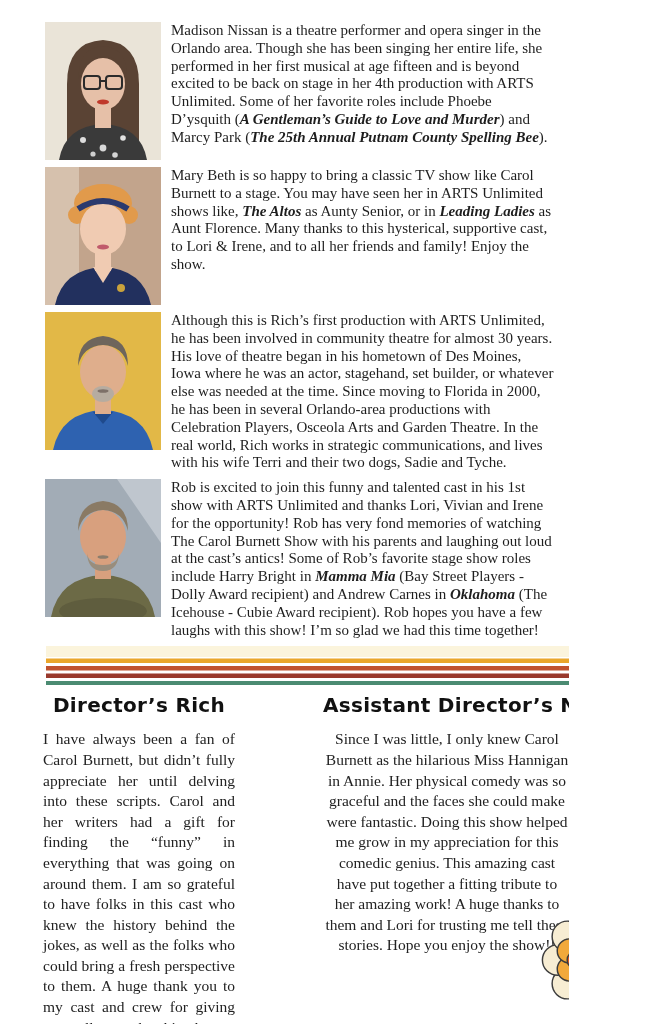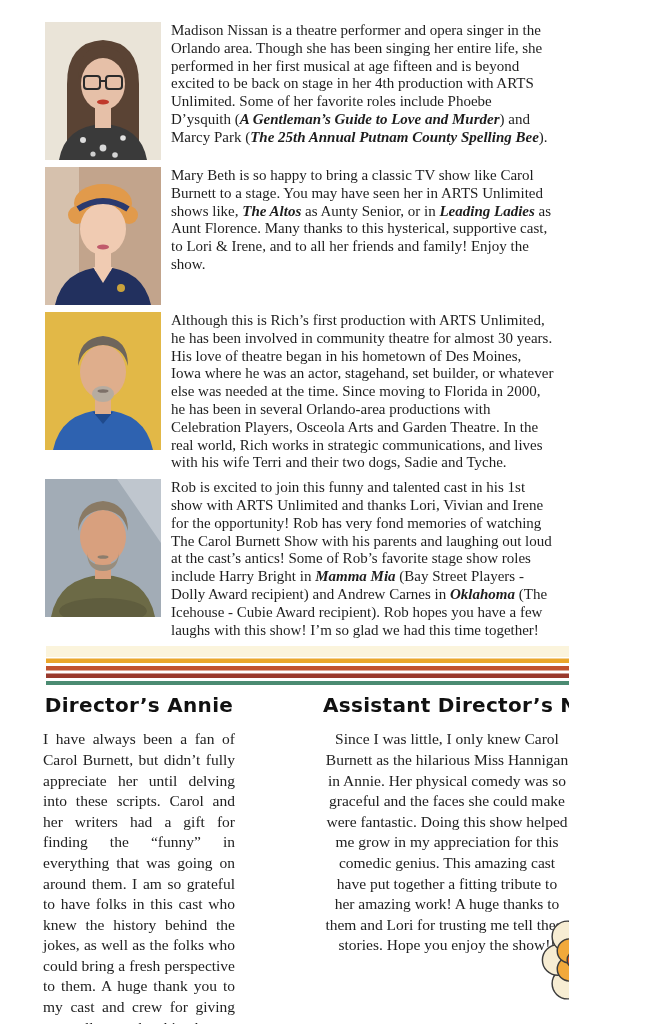--- a/index.html
+++ b/index.html
@@ -147,21 +147,21 @@
   <svg class="divider" viewBox="0 0 584 39" preserveAspectRatio="none">
     <rect x="0" y="0" width="584" height="11" fill="#FBF4DC"></rect>
     <rect x="0" y="12.5" width="584" height="4.5" fill="#EAA62B"></rect>
     <rect x="0" y="20" width="584" height="4.5" fill="#C0522F"></rect>
     <rect x="0" y="27.5" width="584" height="4.5" fill="#99392C"></rect>
     <rect x="0" y="35" width="584" height="4.5" fill="#4B8B72"></rect>
   </svg>
 
   <div class="notes">
     <section class="note note-director">
-      <h2>Director’s Annie</h2>
+      <h2>Director’s Rich</h2>
       <p class="note-body">I have always been a fan of Carol Burnett, but didn’t fully appreciate her until delving into these scripts. Carol and her writers had a gift for finding the “funny” in everything that was going on around them. I am so grateful to have folks in this cast who knew the history behind the jokes, as well as the folks who could bring a fresh perspective to them. A huge thank you to my cast and crew for giving your all to make this show a reality, in particular to Irene, for taking on every task I gave her. I would like to thank my husband and son for sharing me with my passion over the last few months. We hope this show will bring back memories and feel like an evening with old friends. We’re so glad we’ve had this time together!</p>
     </section>
     <section class="note note-assistant">
       <h2>Assistant Director’s Note</h2>
       <p class="note-body">Since I was little, I only knew Carol Burnett as the hilarious Miss Hannigan in Annie. Her physical comedy was so graceful and the faces she could make were fantastic. Doing this show helped me grow in my appreciation for this comedic genius. This amazing cast have put together a fitting tribute to her amazing work! A huge thanks to them and Lori for trusting me tell these stories. Hope you enjoy the show!!</p>
     </section>
   </div>
 
   <div class="flower">
     <svg viewBox="0 0 120 120">

